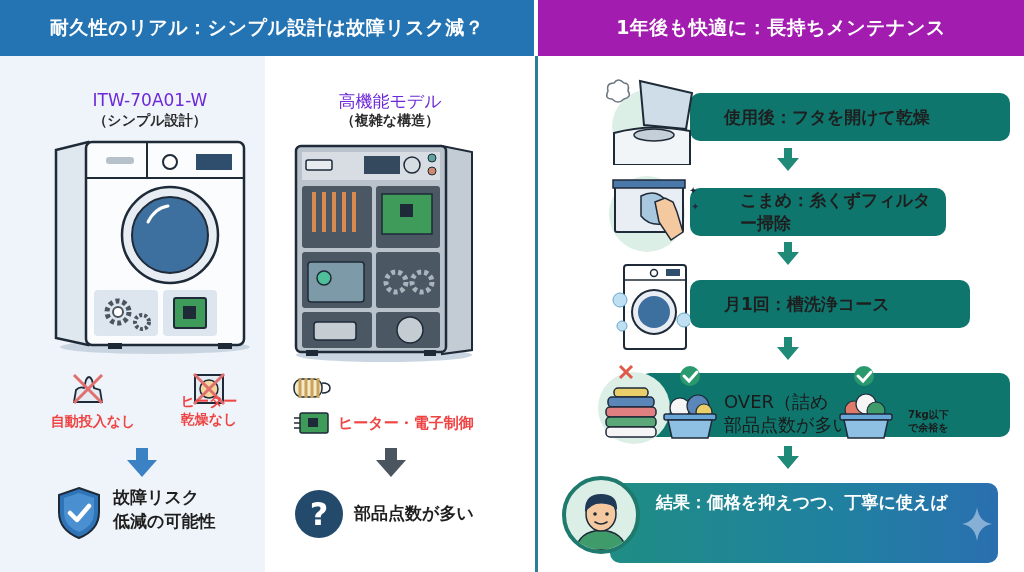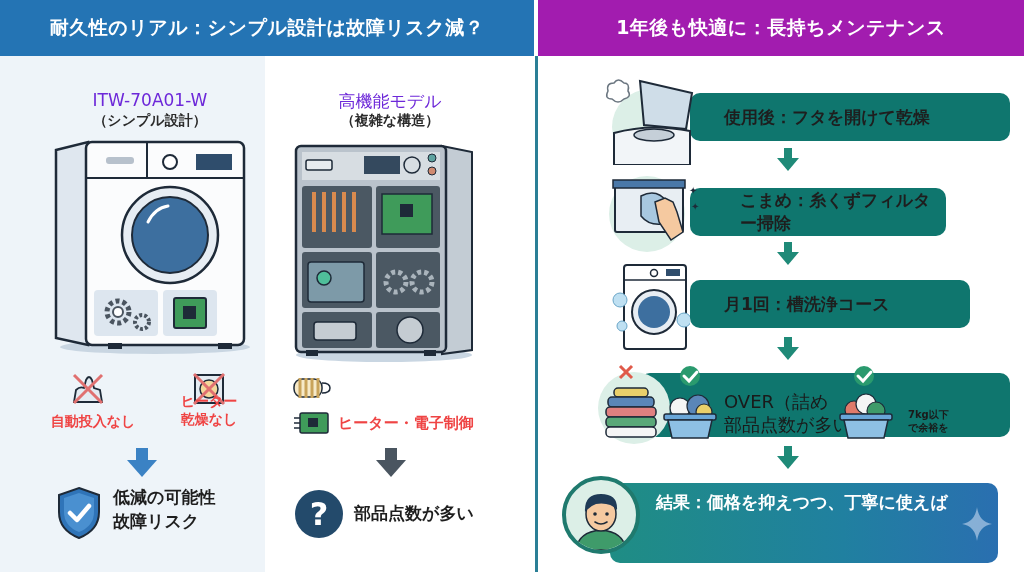--- a/index.html
+++ b/index.html
@@ -84,22 +84,22 @@
   <rect x="9" y="0" width="12" height="14" fill="#3b82c4"></rect>
   <polygon points="0,12 30,12 15,29" fill="#3b82c4"></polygon>
 </svg>
 
 <svg style="position:absolute; left:56px; top:486px;" width="46" height="54" viewBox="0 0 46 54">
   <path d="M23 2 L43 9 L43 26 Q43 44 23 52 Q3 44 3 26 L3 9 Z" fill="#2f74b8" stroke="#1e2a38" stroke-width="2"></path>
   <path d="M23 7 L38 12 L38 26 Q38 40 23 46 Q8 40 8 26 L8 12 Z" fill="#4a90d0"></path>
   <path d="M14 27 L21 34 L33 20" stroke="#fff" stroke-width="4.5" fill="none" stroke-linecap="round" stroke-linejoin="round"></path>
 </svg>
 <div class="result-text" style="left:113px; top:486px;">
+  <div>故障リスク</div>
   <div>低減の可能性</div>
-  <div>故障リスク</div>
 </div>
 
 <div class="model-title" style="left:280px; top:90px; width:220px;">高機能モデル</div>
 <div class="model-sub" style="left:280px; top:112px; width:220px;">（複雑な構造）</div>
 
 <svg style="position:absolute; left:292px; top:142px;" width="192" height="222" viewBox="0 0 192 222">
   <ellipse cx="92" cy="213" rx="88" ry="7" fill="#c9d6e2"></ellipse>
   <path d="M150 4 L180 10 L180 208 L150 212 Z" fill="#c3ccd4" stroke="#1e2a38" stroke-width="2"></path>
   <rect x="4" y="4" width="150" height="206" rx="5" fill="#bac3cc" stroke="#1e2a38" stroke-width="2.5"></rect>
   <rect x="10" y="10" width="138" height="28" fill="#d7dde2"></rect>

